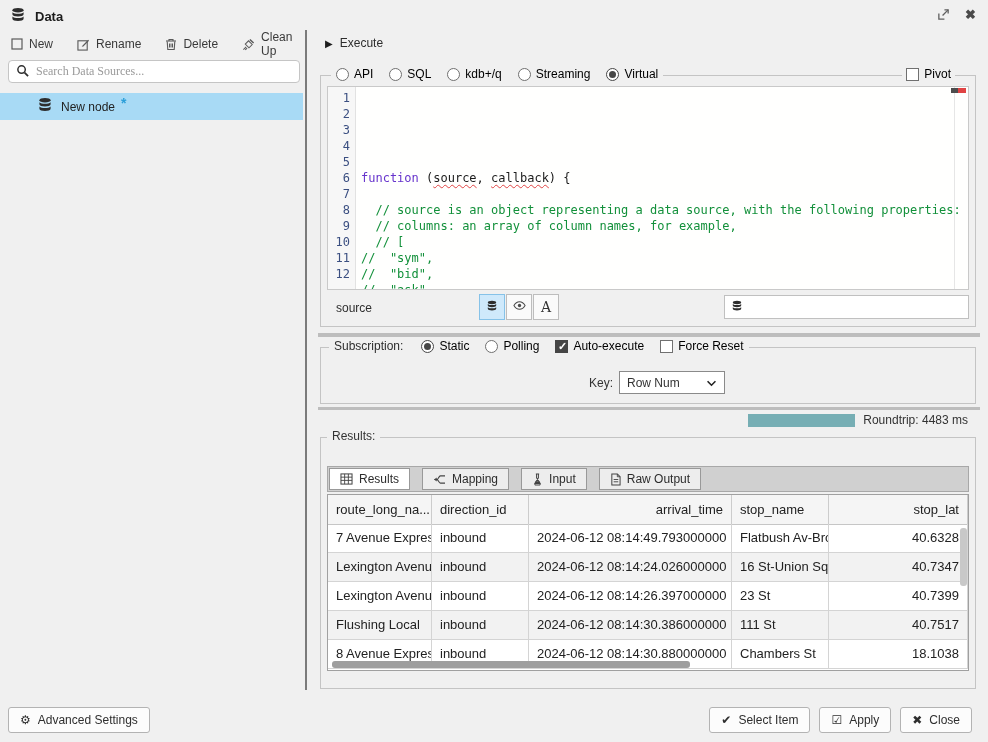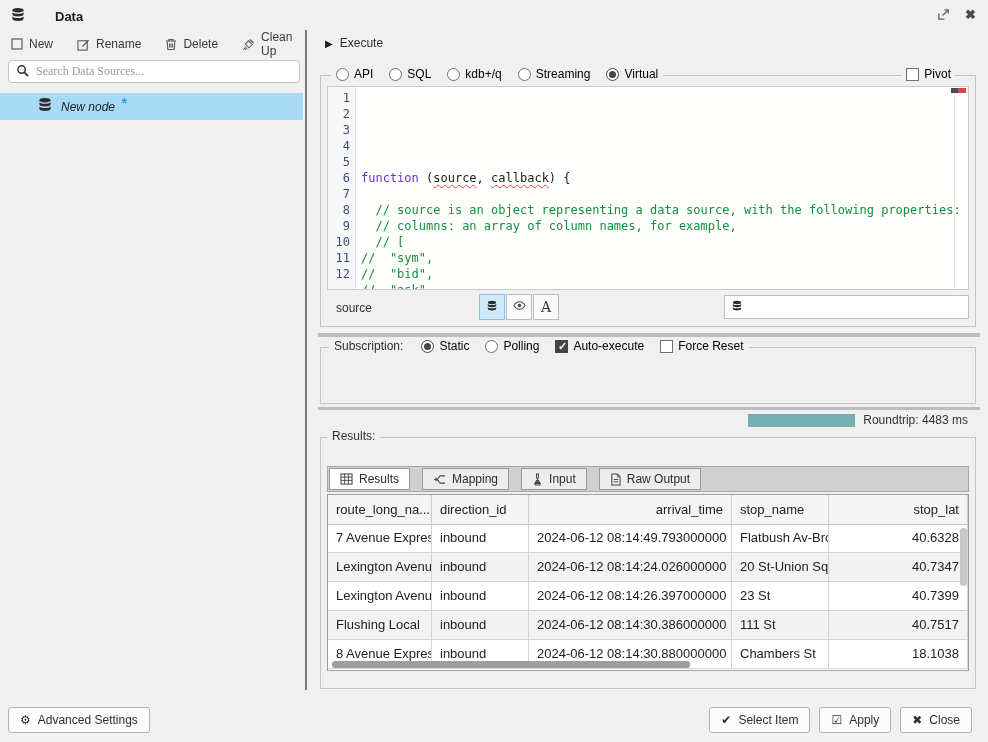--- a/index.html
+++ b/index.html
@@ -6,37 +6,37 @@
   html,body { width: 988px; height: 742px; }
   body {
     font-family: "Liberation Sans", sans-serif;
     font-size: 12px; color: #333; background: #f0f0f0; overflow: hidden;
   }
   .dialog { position: relative; width: 988px; height: 742px; background: #f0f0f0; }
 
   
   .titlebar { position: absolute; left: 0; top: 0; width: 100%; height: 30px; }
   .title-wrap { position: absolute; left: 10px; top: 7px; display: flex; align-items: center; gap: 9px; }
-  .title-text { font-weight: bold; font-size: 13px; color: #1c1c1c; margin-left: 20px; }
+  .title-text { font-weight: bold; font-size: 13px; color: #1c1c1c; }
   .win-controls { position: absolute; right: 12px; top: 8px; display: flex; gap: 15px; align-items: center; }
   .win-controls .ic { cursor: pointer; line-height: 0; }
   .close-x { font-size: 13px; font-weight: bold; color: #4a4a4a; line-height: 13px; }
 
   
   .left { position: absolute; left: 0; top: 30px; width: 303px; height: 660px; }
   .toolbar { position: absolute; left: 11px; top: 3px; height: 22px; display: flex; gap: 24px; align-items: center; }
   .tool-btn { display: flex; align-items: center; gap: 6px; color: #3a3a3a; cursor: pointer; }
   .tool-btn .ti { line-height: 0; }
   .searchbox { position: absolute; left: 8px; top: 30px; width: 292px; height: 23px;
     background: #fff; border: 1px solid #c5c5c5; border-radius: 4px; display: flex; align-items: center; padding: 0 7px; gap: 7px; }
   .searchbox input { border: none; outline: none; flex: 1; font-size: 12px; font-family: Liberation Serif, serif; color: #be185d; background: transparent; }
   .searchbox input::placeholder { color: #9a9a9a; }
   .tree-item { position: absolute; left: 0; top: 63px; width: 303px; height: 27px;
     display: flex; align-items: center; gap: 8px; padding-left: 37px; cursor: pointer; }
-  .tree-item.selected { background: var(--selection-blue); font-style: italic; }
+  .tree-item.selected { background: var(--selection-blue); }
   .tree-label { color: #222; }
   .tree-star { color: var(--asterisk-blue); font-weight: bold; font-size: 14px; position: relative; top: -4px; left: -2px; }
 
   
   .vsplit { position: absolute; left: 305px; top: 30px; width: 2px; height: 660px; background: #7b7b7b; cursor: col-resize; }
   .hsplit { position: absolute; left: 0; width: 100%; height: 4px; background: #bdbdbd; cursor: row-resize; }
 
   
   .right { position: absolute; left: 318px; top: 30px; width: 662px; height: 660px; }
   .execute { position: absolute; left: 7px; top: 6px; display: flex; align-items: center; gap: 7px; cursor: pointer; color: #2d2d2d; }
@@ -319,20 +319,31 @@
           </span>
           <span class="opt">
             <span class="cbox checked"></span>
             <span>Auto-execute</span>
           </span>
           <span class="opt">
             <span class="cbox"></span>
             <span>Force Reset</span>
           </span>
         </div>
+      <div class="key-row">
+        <span>Key:</span>
+        <div class="select">
+          <span>Row Num</span>
+          <span class="ic">
+            <svg width="11" height="7" viewBox="0 0 12 8">
+                <path d="M1.5 1.5L6 6l4.5-4.5" fill="none" stroke="#222" stroke-width="1.8"></path>
+              </svg>
+          </span>
+        </div>
+      </div>
     </div>
 
     <div class="hsplit" style="top:377px;height:3px"></div>
 
     <div class="progress-row">
       <div class="pbar"></div>
       <span>Roundtrip: 4483 ms</span>
     </div>
 
     <div class="fieldset fs-results">
@@ -378,21 +389,21 @@
             <div class="th">stop_name</div>
             <div class="th ar">stop_lat</div>
             <div class="td">7 Avenue Expres</div>
             <div class="td">inbound</div>
             <div class="td ar">2024-06-12 08:14:49.793000000</div>
             <div class="td">Flatbush Av-Broo</div>
             <div class="td ar">40.6328</div>
             <div class="td stripe">Lexington Avenu</div>
             <div class="td stripe">inbound</div>
             <div class="td stripe ar">2024-06-12 08:14:24.026000000</div>
-            <div class="td stripe">20 St-Union Sq</div>
+            <div class="td stripe">16 St-Union Sq</div>
             <div class="td stripe ar">40.7347</div>
             <div class="td">Lexington Avenu</div>
             <div class="td">inbound</div>
             <div class="td ar">2024-06-12 08:14:26.397000000</div>
             <div class="td">23 St</div>
             <div class="td ar">40.7399</div>
             <div class="td stripe">Flushing Local</div>
             <div class="td stripe">inbound</div>
             <div class="td stripe ar">2024-06-12 08:14:30.386000000</div>
             <div class="td stripe">111 St</div>

